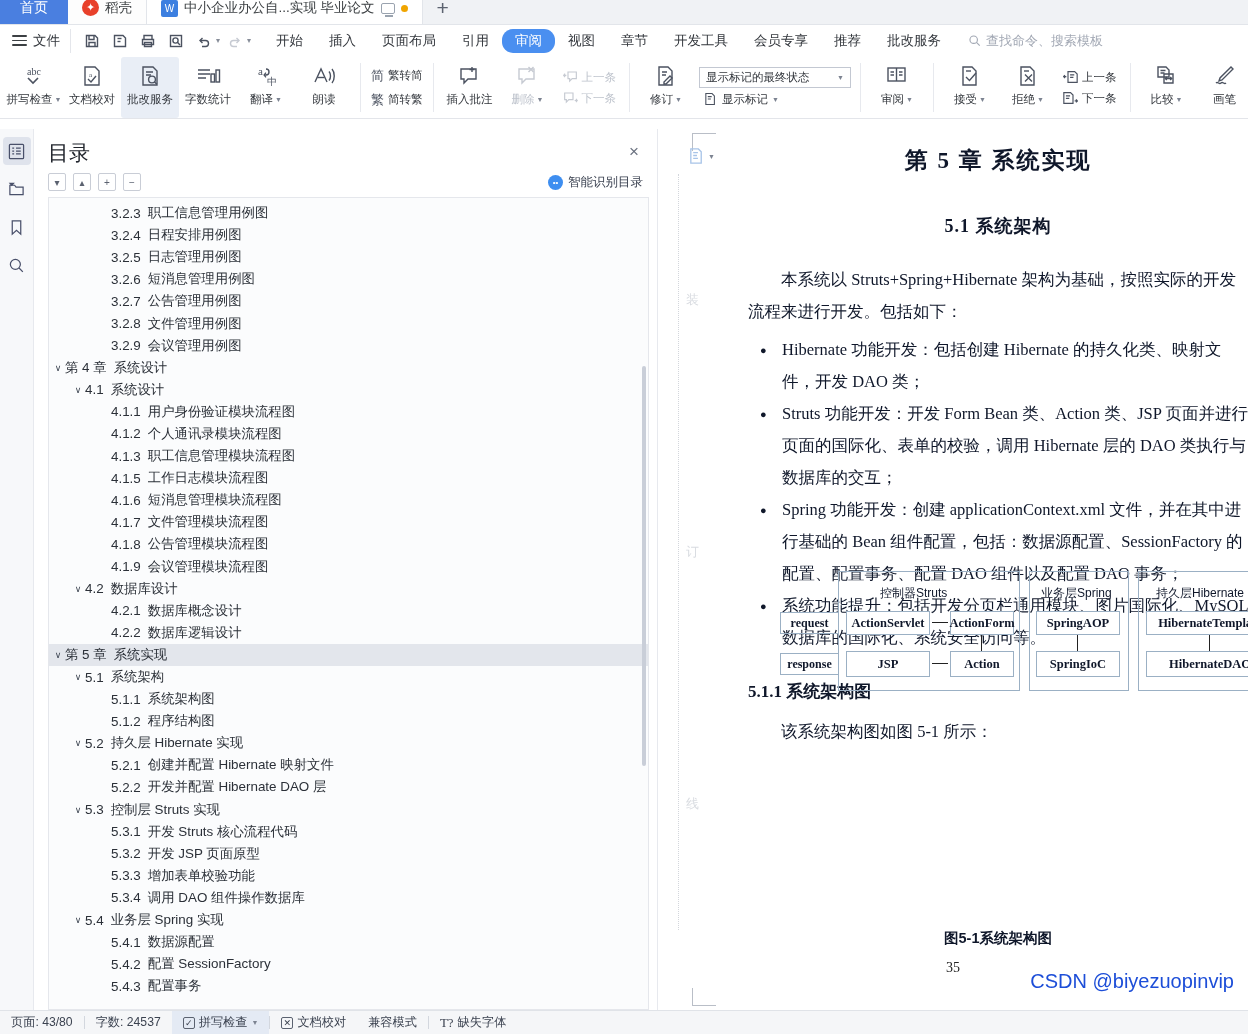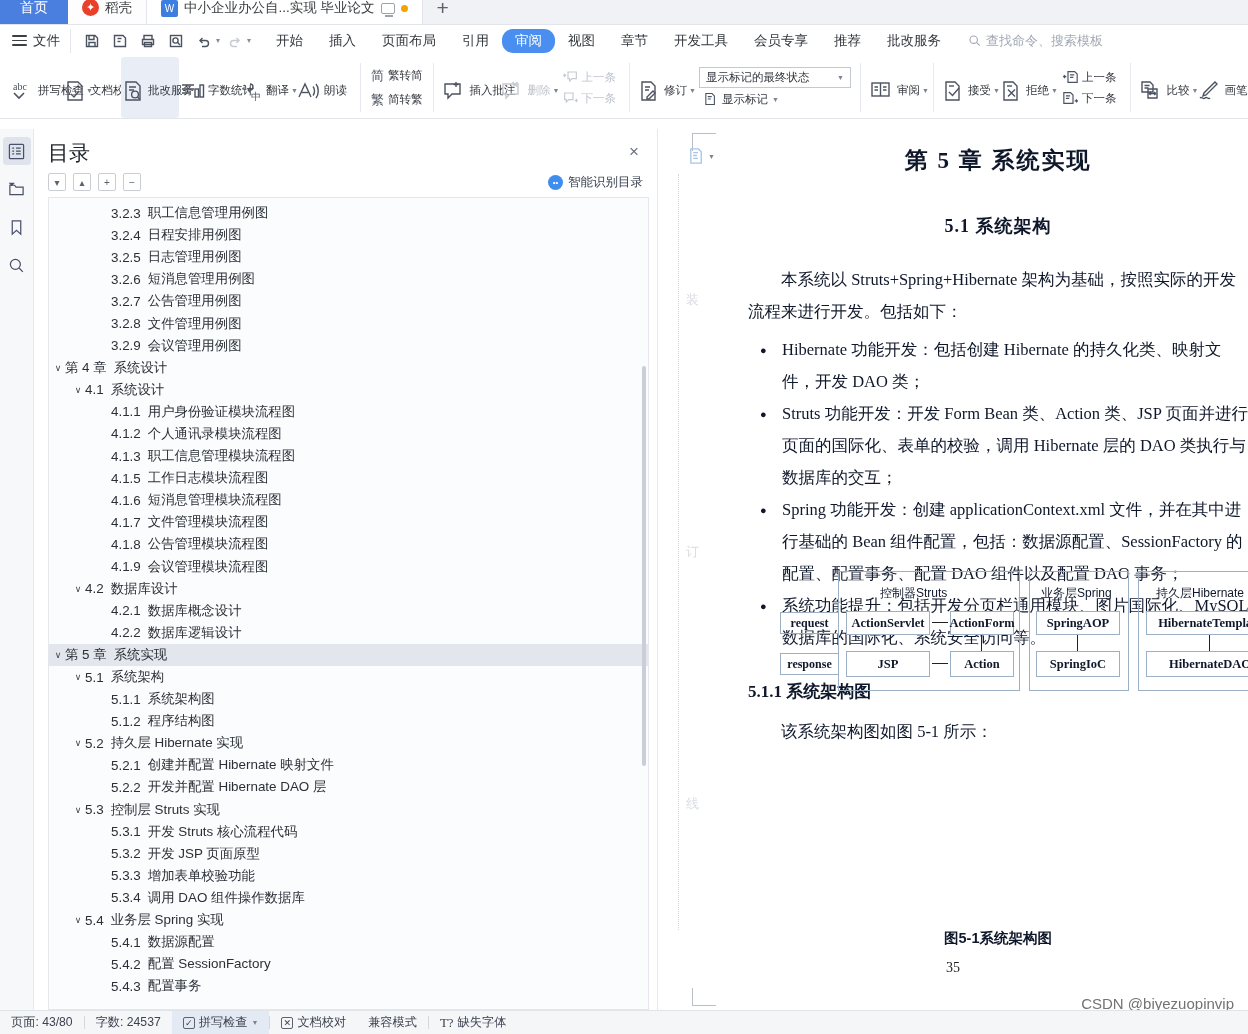--- a/index.html
+++ b/index.html
@@ -59,21 +59,21 @@
   .searchbox { display:flex; align-items:center; gap:5px; margin-left:14px; color:#a2a8b4; font-size:13px; }
 
   
   .ribbon {
     height: 62px; background:#fff; display:flex; align-items:stretch;
     border-bottom: 1px solid #e3e5ea; padding-left:2px; overflow:hidden;
   }
   .rgroup { display:flex; align-items:stretch; padding: 0 3px; }
   .rsep { width:1px; background:#e7e9ee; margin: 6px 4px; flex:0 0 1px; }
   .ritem {
-    width: 58px; display:flex; align-items:center; justify-content:flex-start;
+    width: 58px; display:flex; flex-direction:column; align-items:center; justify-content:flex-start;
     padding-top:6px; font-size: 11.5px; color:#33373d; gap:3px; position:relative;
   }
   .ritem.active { background:#e9eef6; border-radius:3px; }
   .ritem.disabled { color:#bfc4cd; }
   .ritem .gl { height:26px; display:flex; align-items:center; justify-content:center; color:#4b5260; }
   .ritem .lb { white-space:nowrap; display:flex; align-items:center; gap:2px;}
   .tcar { font-size:7px; color:#7c8391; }
   .icn { stroke:#4b5260; fill:none; stroke-width:1.4; }
   .icn.dis { stroke:#c6cad2; }
 
@@ -156,21 +156,21 @@
   .statusbar {
     position:absolute; left:0; right:0; bottom:0; height:24px; background:#f5f6f8;
     border-top:1px solid #e0e3e8; display:flex; align-items:center; font-size:12.2px; color:#3b4250;
   }
   .sbi { display:flex; align-items:center; gap:4px; padding: 0 11px; height:24px; white-space:nowrap;}
   .sbi.hl { background:#e4eaf4; }
   .sbsep { width:1px; height:13px; background:#d3d7de; }
   .chk { width:12px; height:12px; border:1.2px solid #5b6270; border-radius:2px; display:inline-flex;
          align-items:center; justify-content:center; font-size:9px; }
 
-  .watermark { position:absolute; right:14px; bottom:22px; font-size:15px; color:#737373;
+  .watermark { position:absolute; right:14px; bottom:41px; font-size:20px; color:#1d4ed8;
                font-family:"Liberation Sans",sans-serif; }
 </style>
 </head>
 <body>
 
 <div class="tabbar">
   <div class="tab home">
     <span>首页</span>
   </div>
   <div class="tab daoke">

